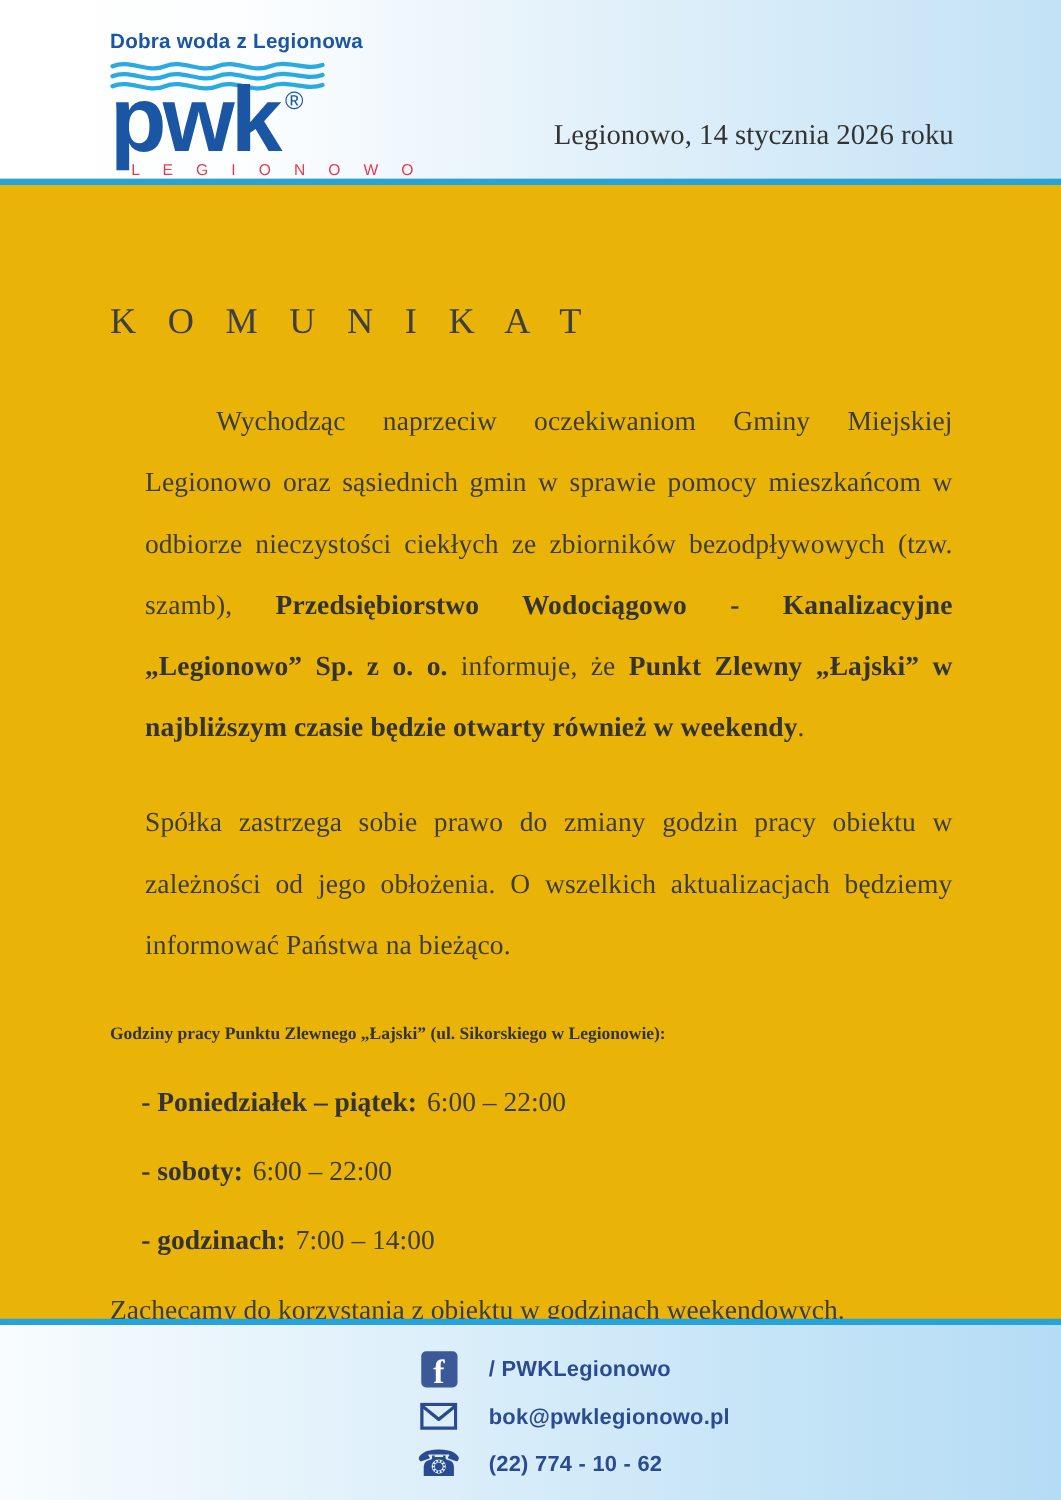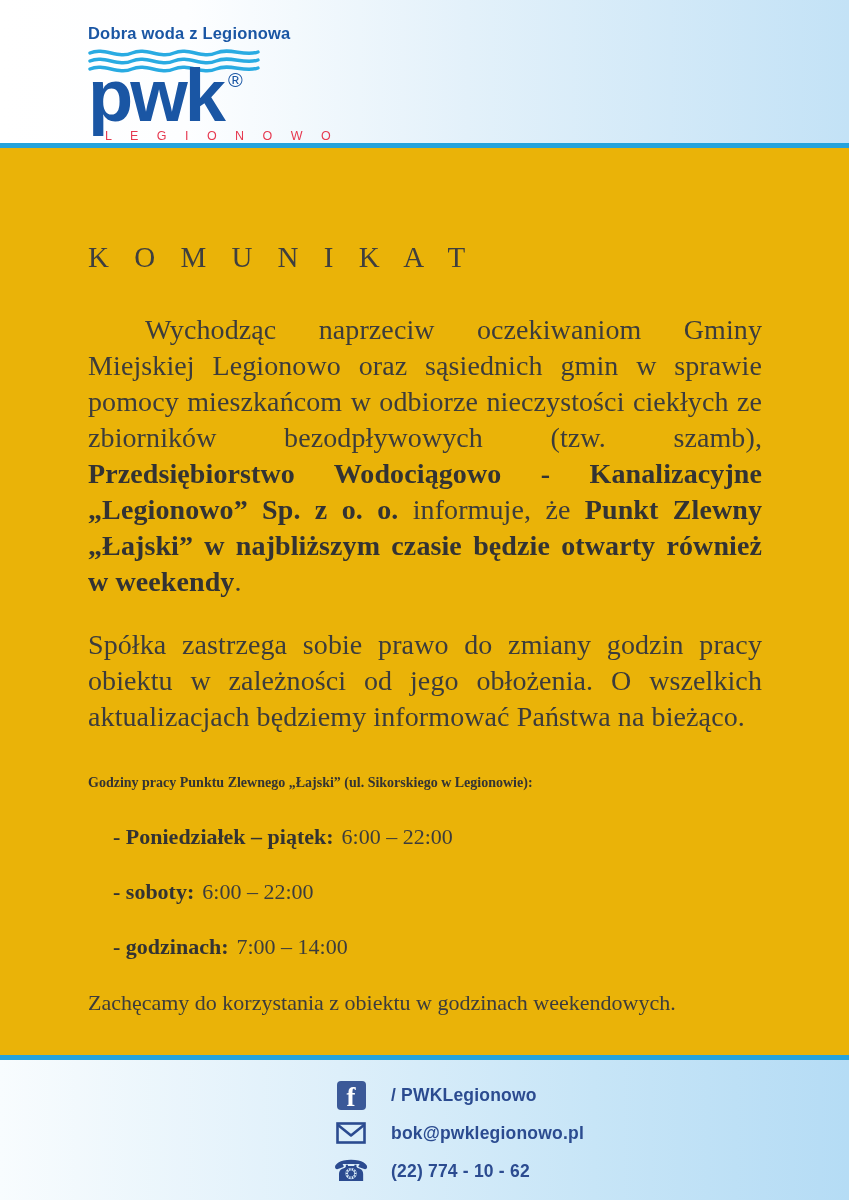--- a/index.html
+++ b/index.html
@@ -58,22 +58,23 @@
     font-size:23px;color:#333;
   }
   
   .main{position:absolute;top:153px;left:88px;right:87px;}
   .doc-title{
     font-size:29px;font-weight:normal;
     letter-spacing:9px;color:#3f3f3f;
     margin-top:88px;
   }
   .para{
-    font-size:28px;line-height:36px;text-align:justify;
+    font-size:22px;line-height:49px;text-align:justify;
     letter-spacing:0.1px;
+    margin-left:28px;
   }
   .para-1{margin-top:38px;text-indent:57px;}
   .para-2{margin-top:27px;}
   .hours-heading{
     margin-top:40px;
     font-size:14px;font-weight:bold;color:#333;
     white-space:nowrap;
   }
   .hours-list{margin-top:32px;padding-left:25px;}
   .hours-item{font-size:22px;line-height:28px;margin-bottom:27px;}
@@ -118,20 +119,21 @@
       <svg class="logo-waves" width="172" height="26" viewBox="0 0 172 26">
         <path d="M2,6 C16,0 30,12 44,6 C58,0 72,12 86,6 C100,0 114,12 128,6 C142,0 156,10 170,5" fill="none" stroke="#29abe2" stroke-width="3.4" stroke-linecap="round"></path>
         <path d="M2,14 C16,8 30,20 44,14 C58,8 72,20 86,14 C100,8 114,20 128,14 C142,8 156,18 170,13" fill="none" stroke="#29abe2" stroke-width="3.4" stroke-linecap="round"></path>
         <path d="M2,22 C16,16 30,28 44,22 C58,16 72,28 86,22 C100,16 114,28 128,22 C142,16 156,26 170,21" fill="none" stroke="#29abe2" stroke-width="3.4" stroke-linecap="round"></path>
       </svg>
       <div class="logo-brand-row">
         <span class="logo-brand">pwk</span><span class="logo-reg">®</span>
       </div>
       <div class="logo-city">L E G I O N O W O</div>
     </div>
+    <div class="header-date">Legionowo, 14 stycznia 2026 roku</div>
   </div>
 
   <div class="main">
     <h1 class="doc-title">K O M U N I K A T</h1>
 
     <p class="para para-1"><span>Wychodząc naprzeciw oczekiwaniom Gminy Miejskiej Legionowo oraz sąsiednich gmin w sprawie pomocy mieszkańcom w odbiorze nieczystości ciekłych ze zbiorników bezodpływowych (tzw. szamb), </span><span style="font-weight: bold; color: rgb(51, 51, 51);">Przedsiębiorstwo Wodociągowo - Kanalizacyjne „Legionowo” Sp. z o. o. </span><span>informuje, że </span><span style="font-weight: bold; color: rgb(51, 51, 51);">Punkt Zlewny „Łajski” w najbliższym czasie będzie otwarty również w weekendy</span><span>.</span></p>
 
     <p class="para para-2">Spółka zastrzega sobie prawo do zmiany godzin pracy obiektu w zależności od jego obłożenia. O wszelkich aktualizacjach będziemy informować Państwa na bieżąco.</p>
 
     <p class="hours-heading">Godziny pracy Punktu Zlewnego „Łajski” (ul. Sikorskiego w Legionowie):</p>

